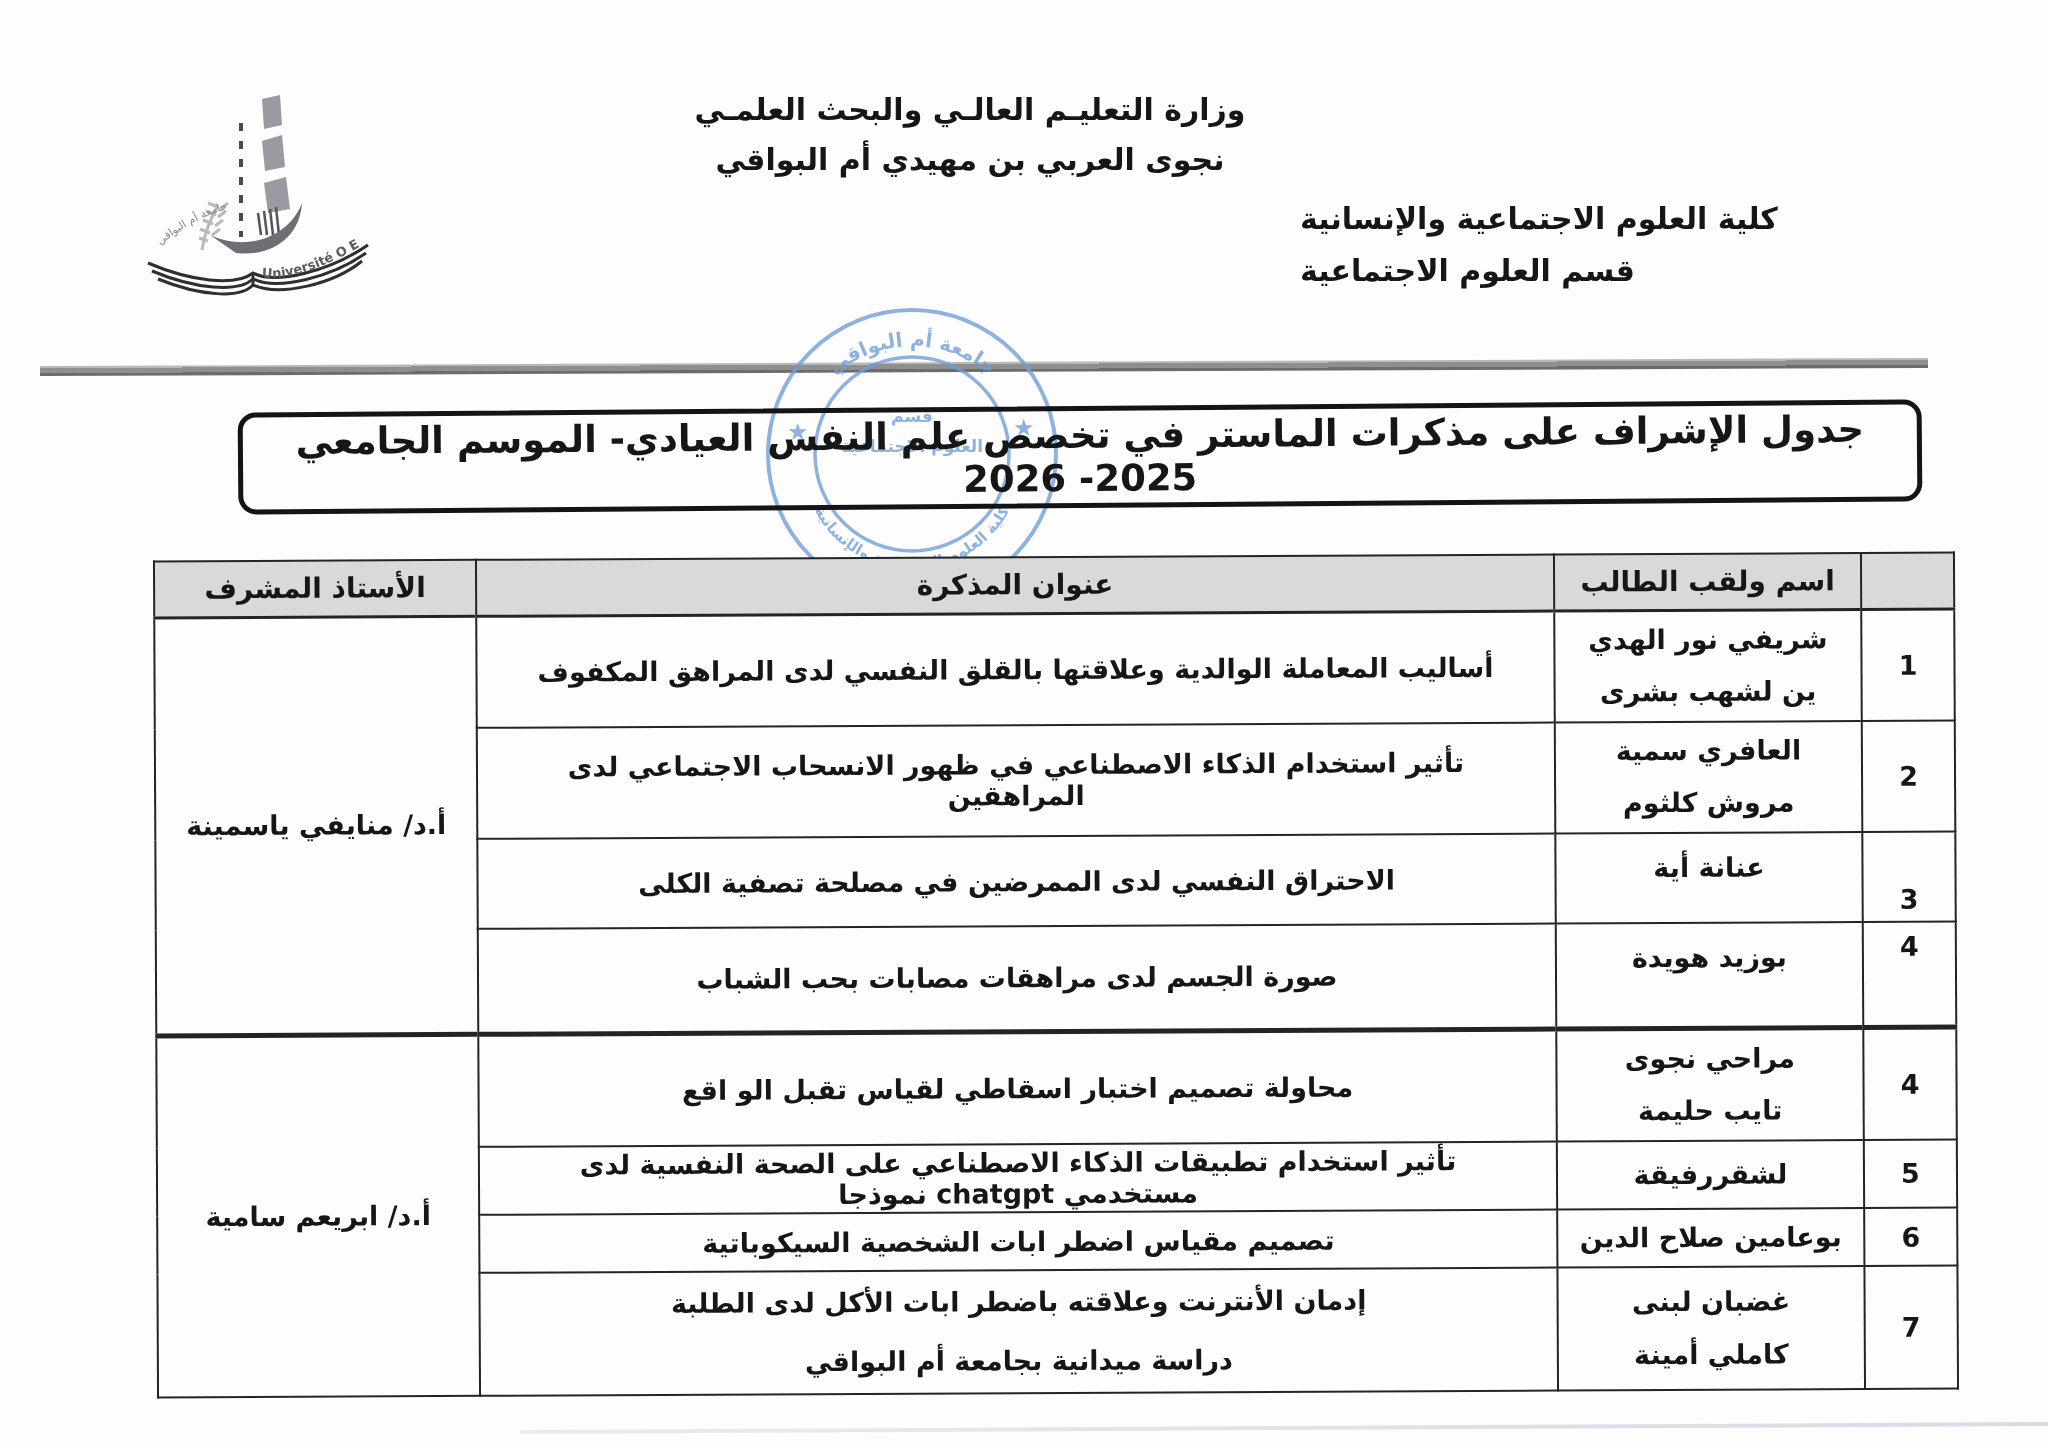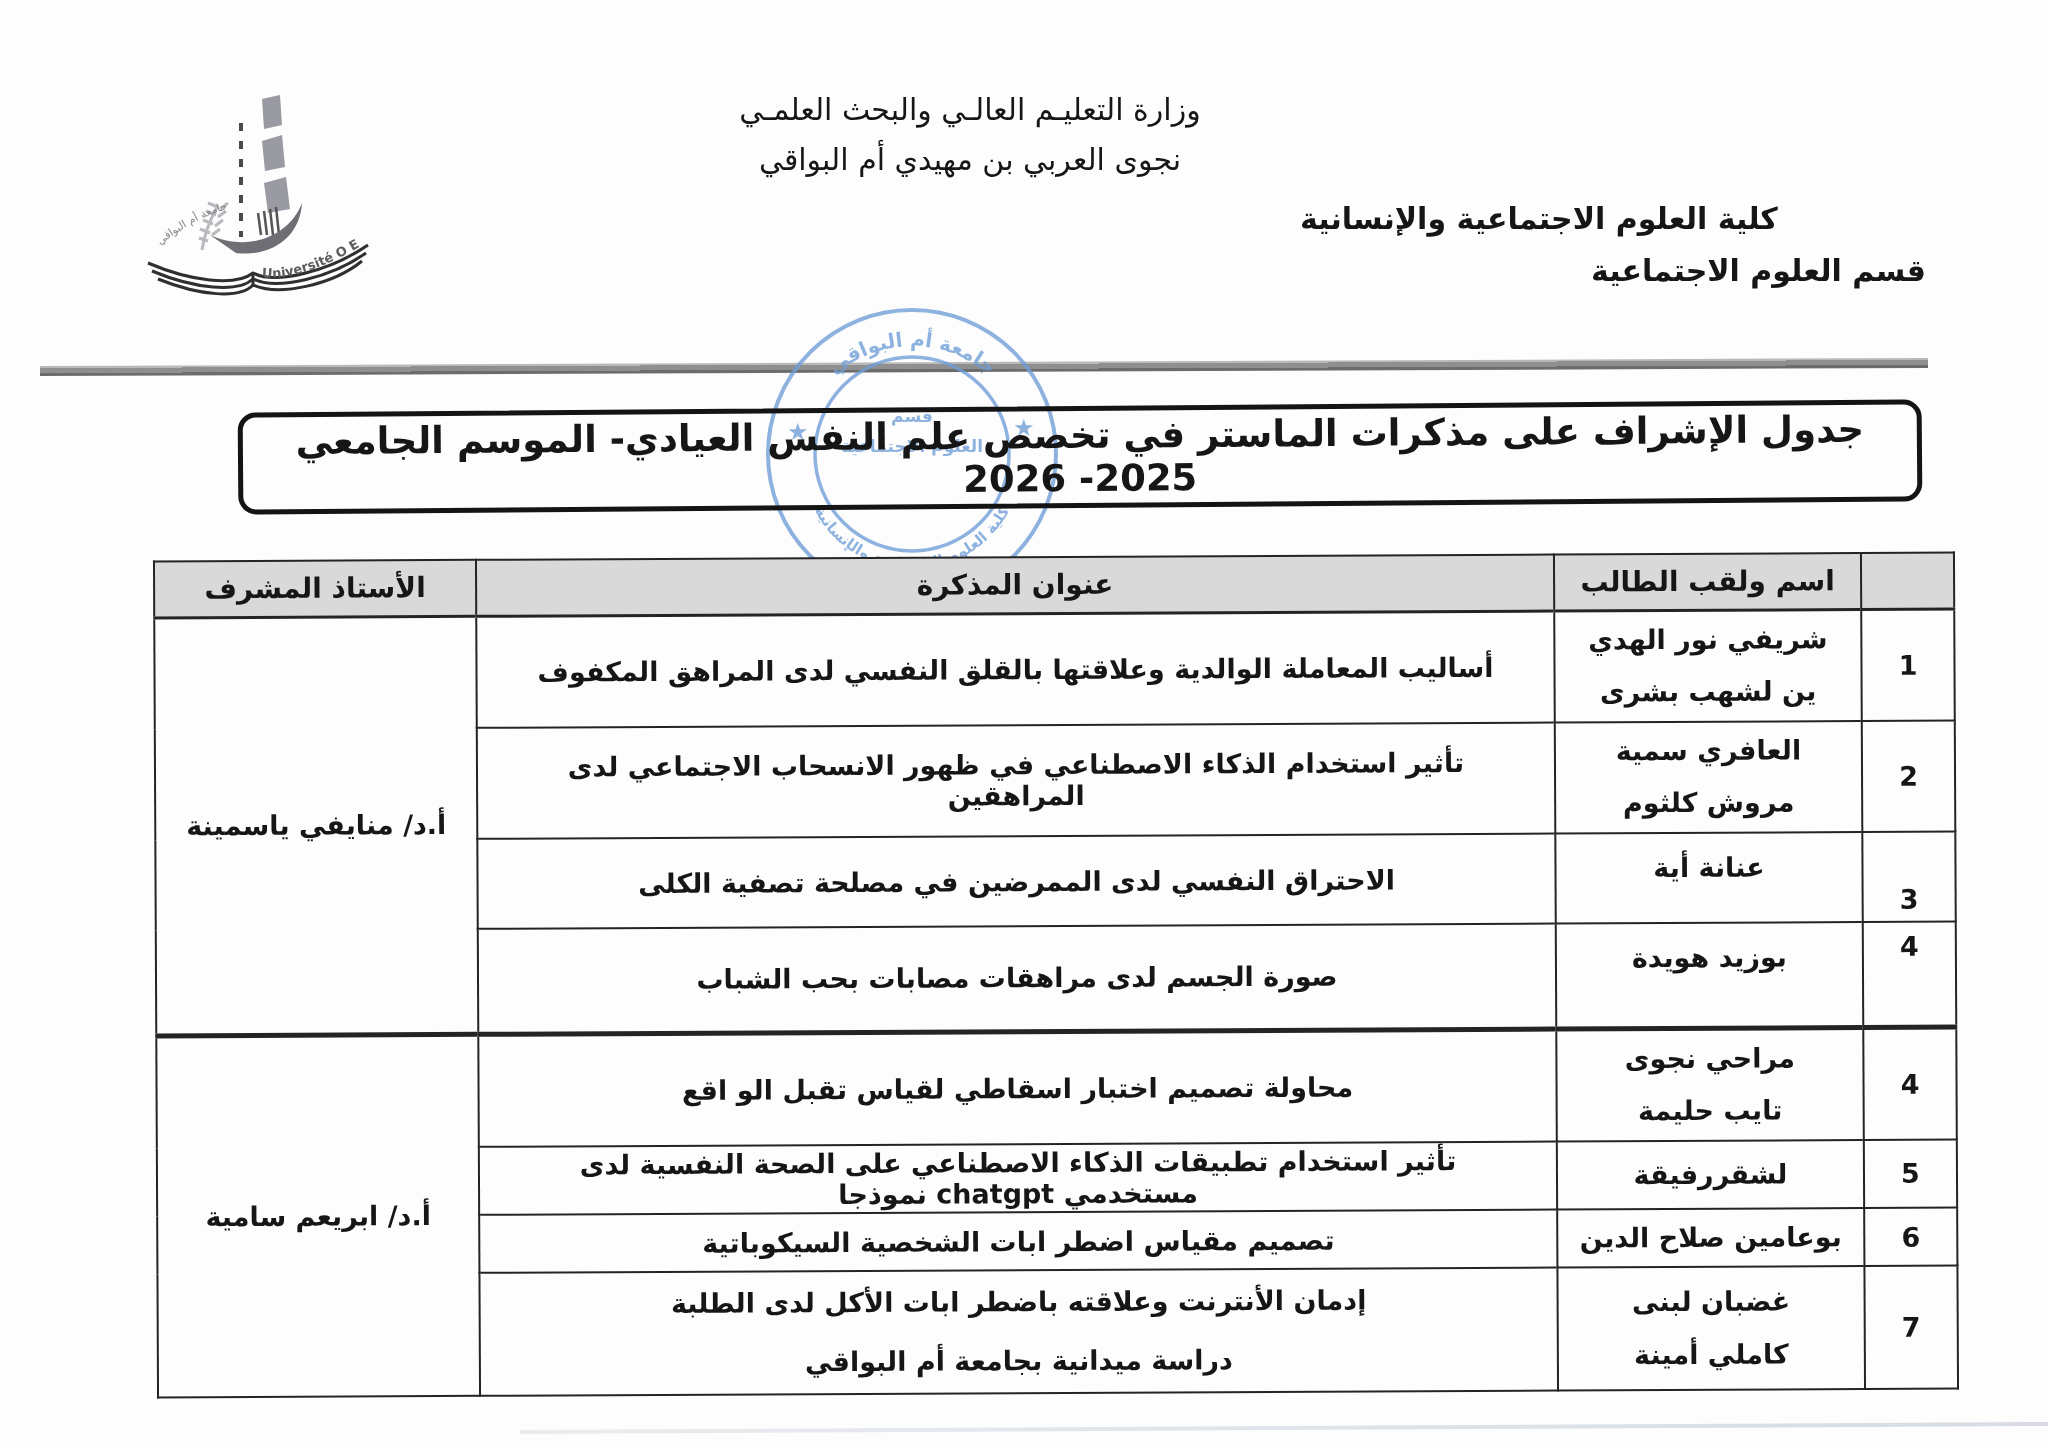--- a/index.html
+++ b/index.html
@@ -4,30 +4,30 @@
 <style>
   html,body{margin:0;padding:0;background:#e8e8e8;}
   *{box-sizing:border-box;font-family:"DejaVu Sans",sans-serif;}
   .page{
     position:relative;width:2048px;height:1448px;background:#fdfdfd;
     overflow:hidden;margin:0 auto;color:#161616;
   }
   
   .hdr-center{
     position:absolute;left:650px;top:88px;width:640px;text-align:center;
-    direction:rtl;font-weight:normal;
+    direction:rtl;font-weight:bold;
   }
   .hdr-center .line1{font-size:30px;line-height:44px;}
   .hdr-center .line2{font-size:30px;line-height:56px;}
   .hdr-right{
     position:absolute;left:1300px;top:196px;width:626px;text-align:left;
     direction:rtl;font-weight:bold;
   }
   .hdr-right .line1{font-size:30px;line-height:46px;}
-  .hdr-right .line2{font-size:30px;line-height:58px;text-align:right;}
+  .hdr-right .line2{font-size:30px;line-height:58px;}
   
   .logo{position:absolute;left:140px;top:85px;width:235px;height:225px;}
   
   .rule{
     position:absolute;left:40px;top:362px;width:1888px;height:10px;
     background:linear-gradient(180deg,#b9b9b9 0 2px,#8f8f8f 2px 7px,#6c6c6c 7px 10px);
     transform:rotate(-0.25deg);z-index:1;
   }
   
   .stamp{position:absolute;left:755px;top:292px;width:315px;height:325px;z-index:2;opacity:.78;}

